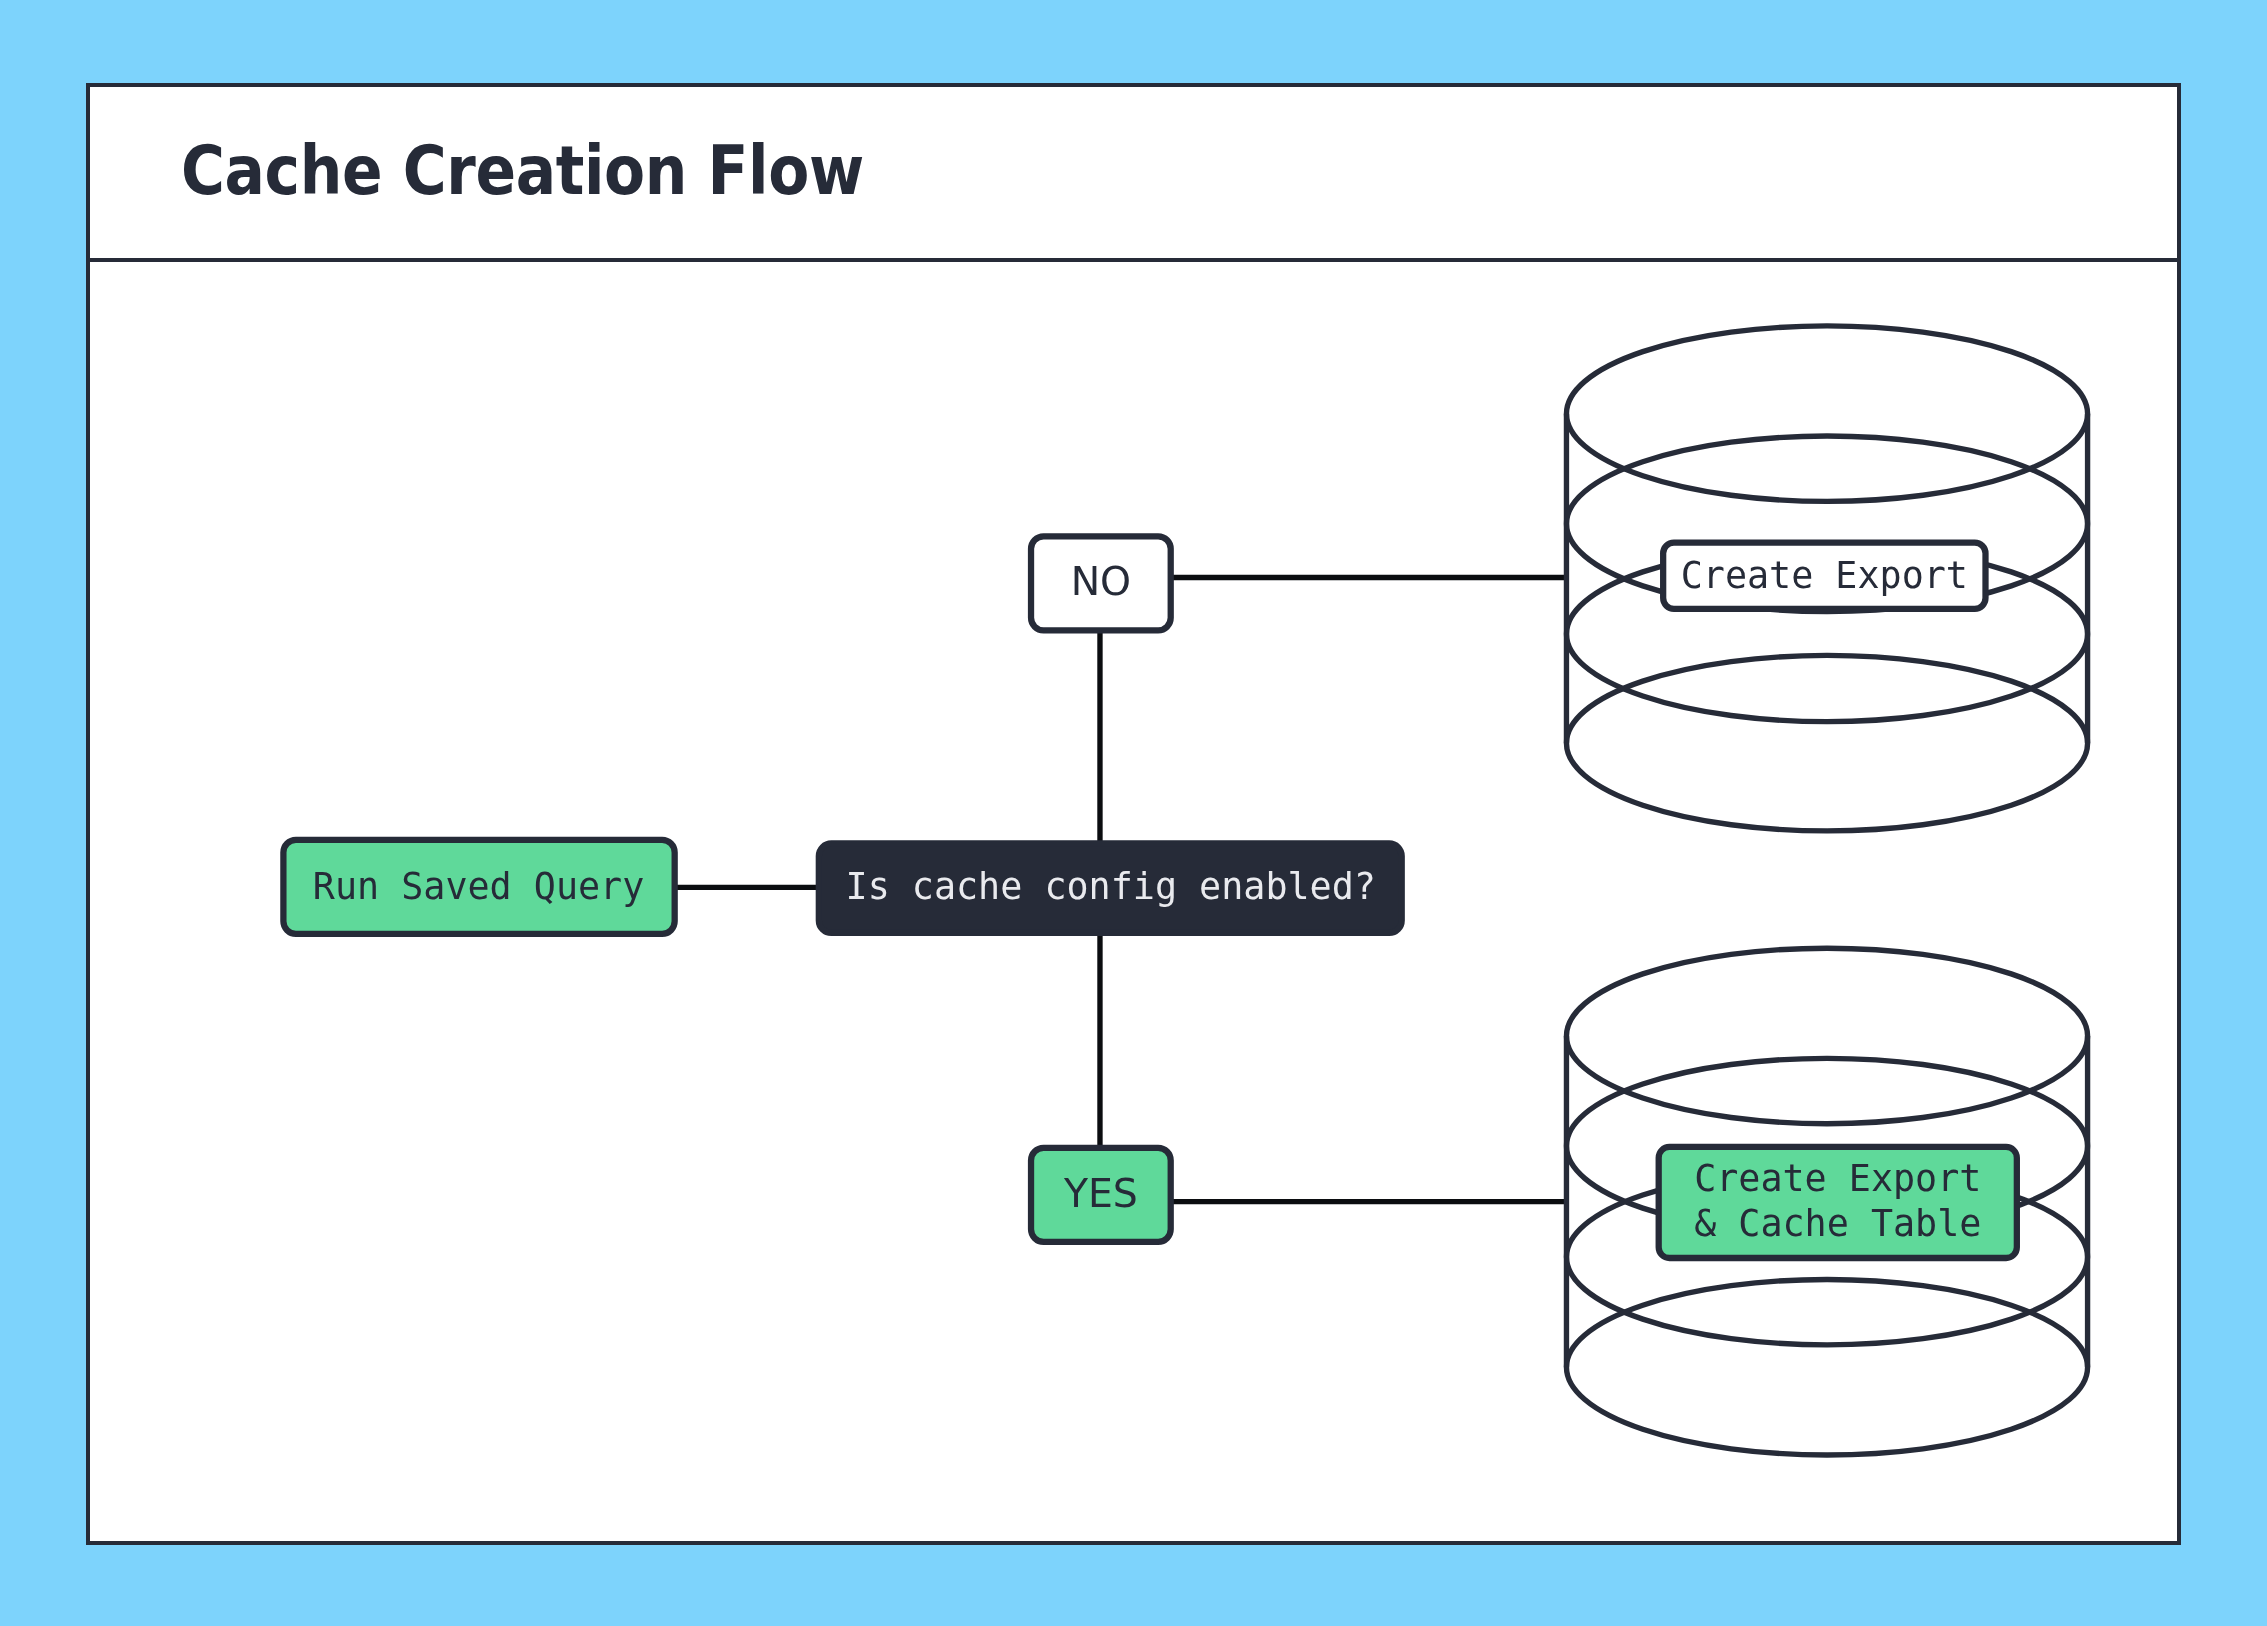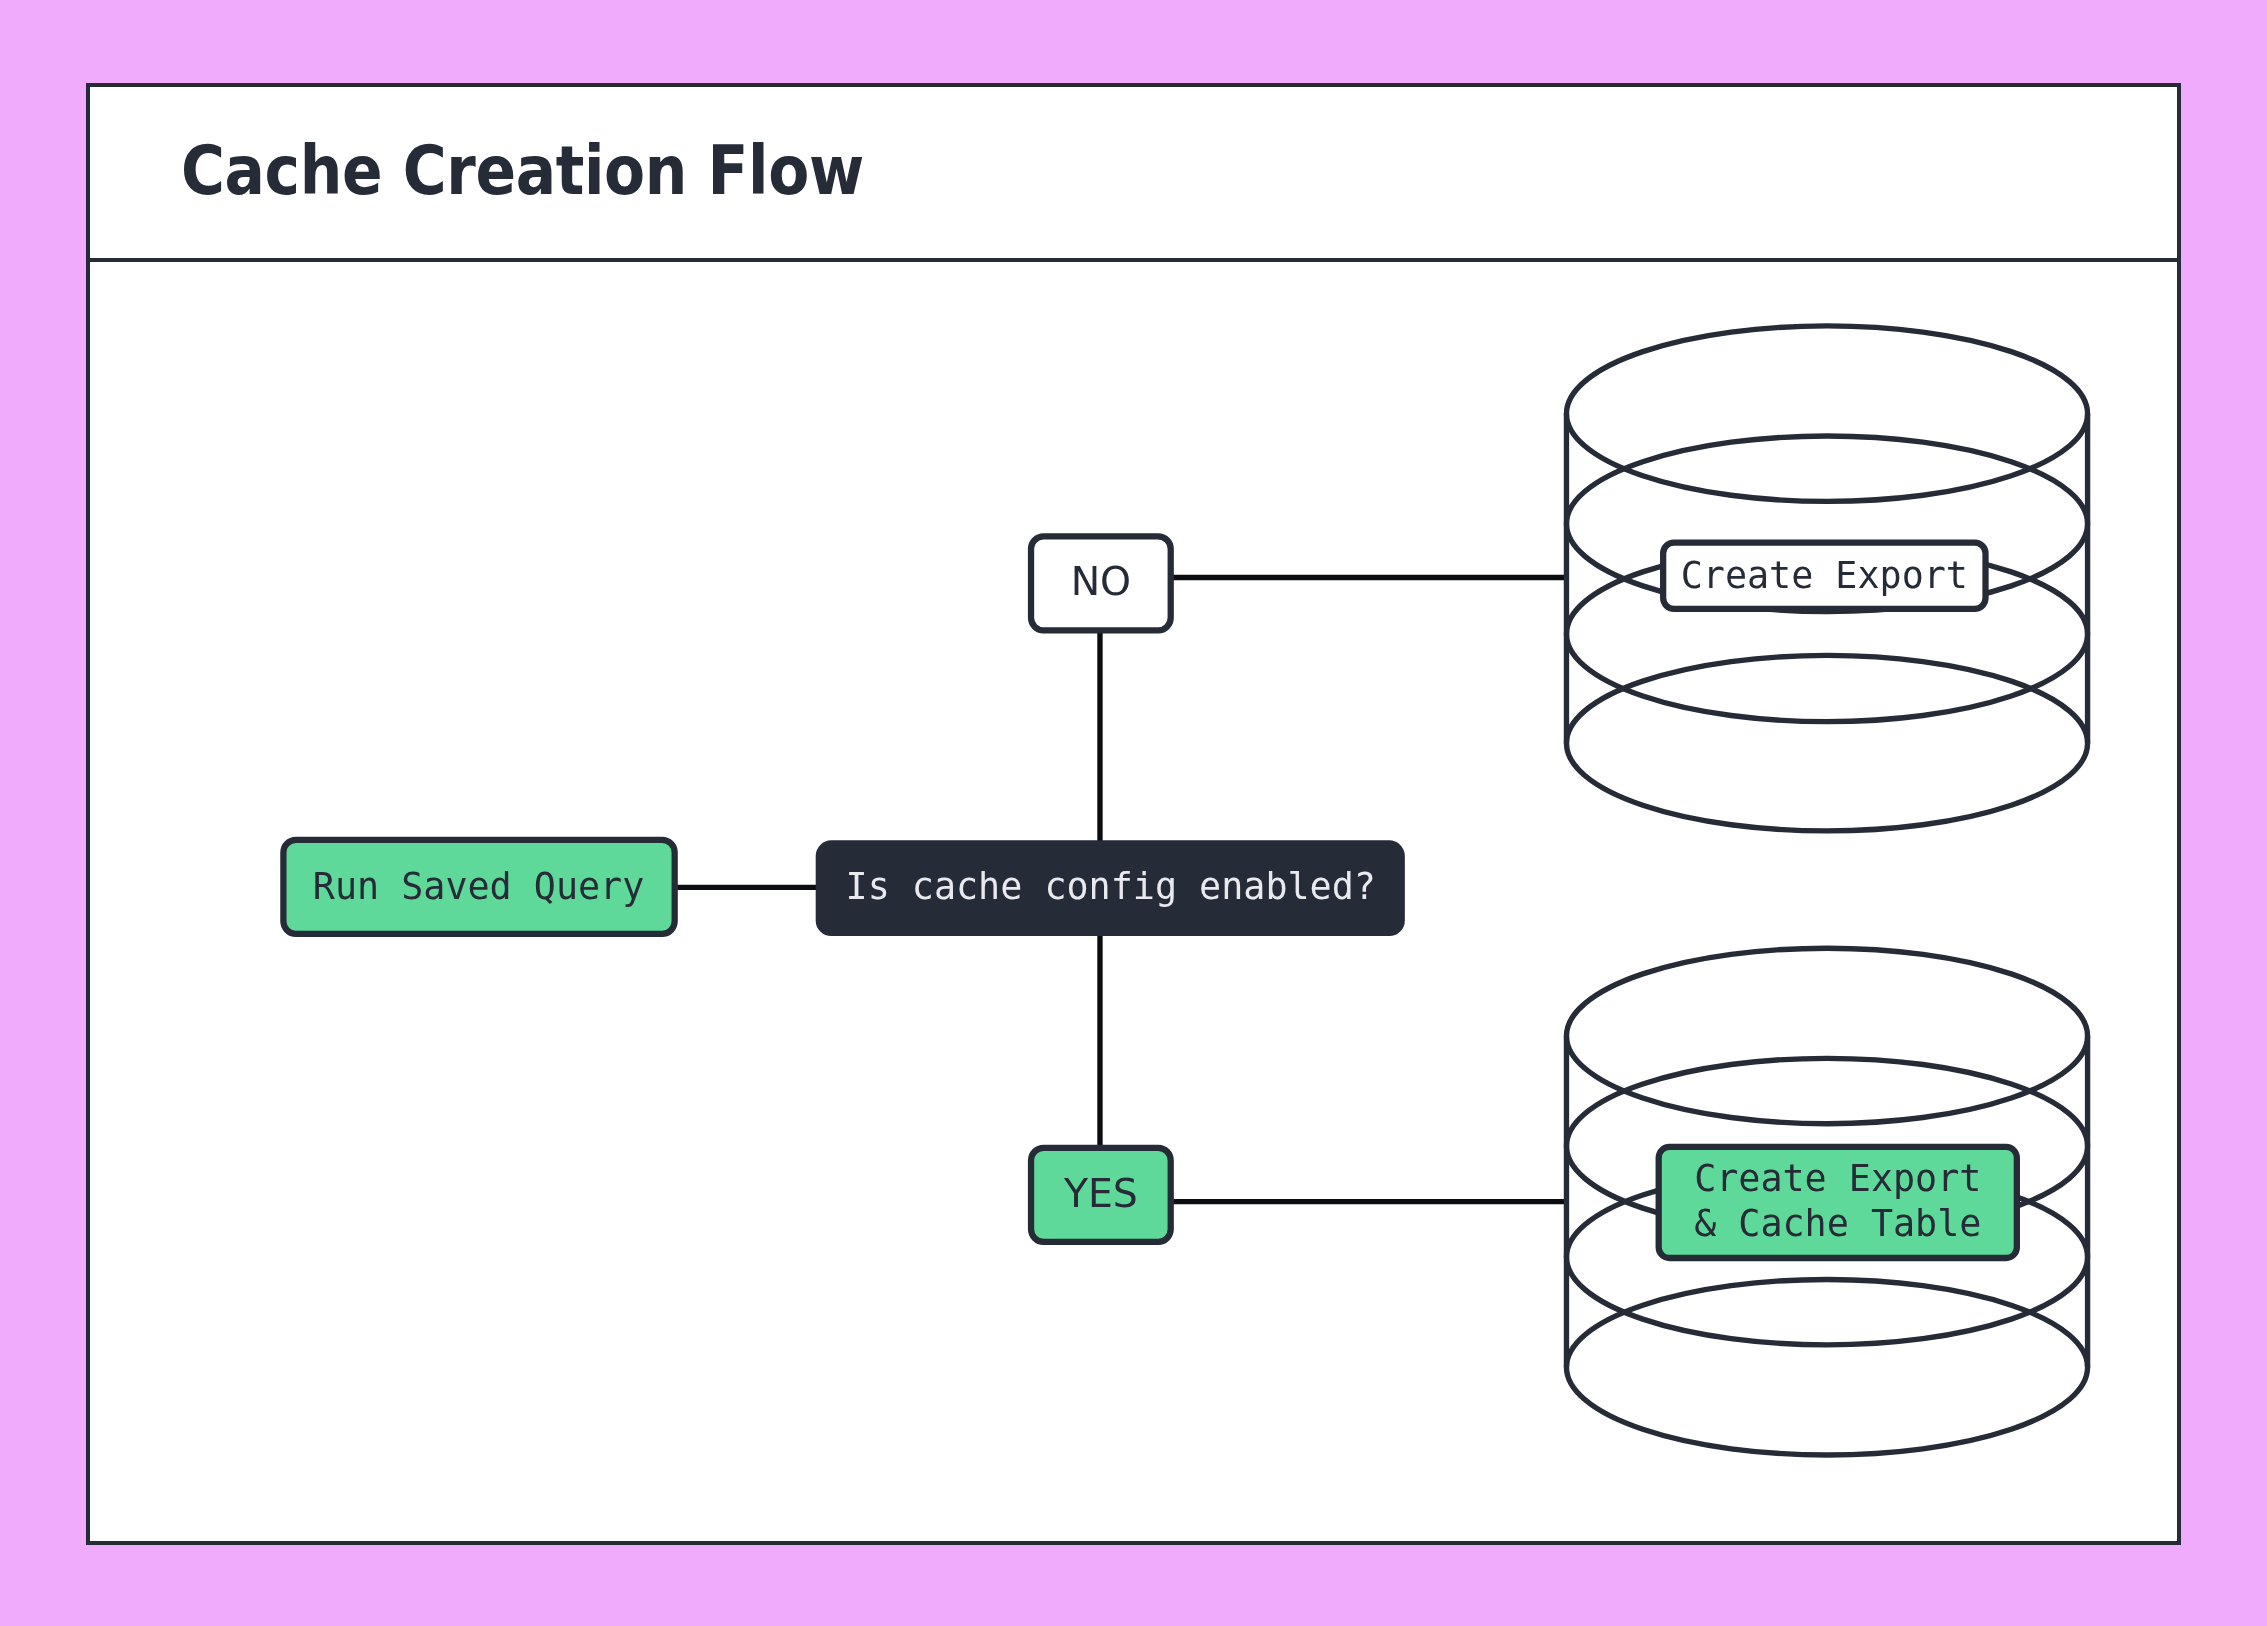--- a/index.html
+++ b/index.html
@@ -10,21 +10,21 @@
   body {
     width: 2268px;
     height: 1626px;
     font-family: "Liberation Sans", sans-serif;
     overflow: hidden;
   }
   #stage {
     position: relative;
     width: 2268px;
     height: 1626px;
-    background: #f0abfc;
+    background: #7dd3fc;
   }
   .frame {
     position: absolute;
     left: 86px;
     top: 83px;
     width: 2095px;
     height: 1462px;
     border: 4.5px solid #262b38;
     box-sizing: border-box;
     background: #ffffff;

